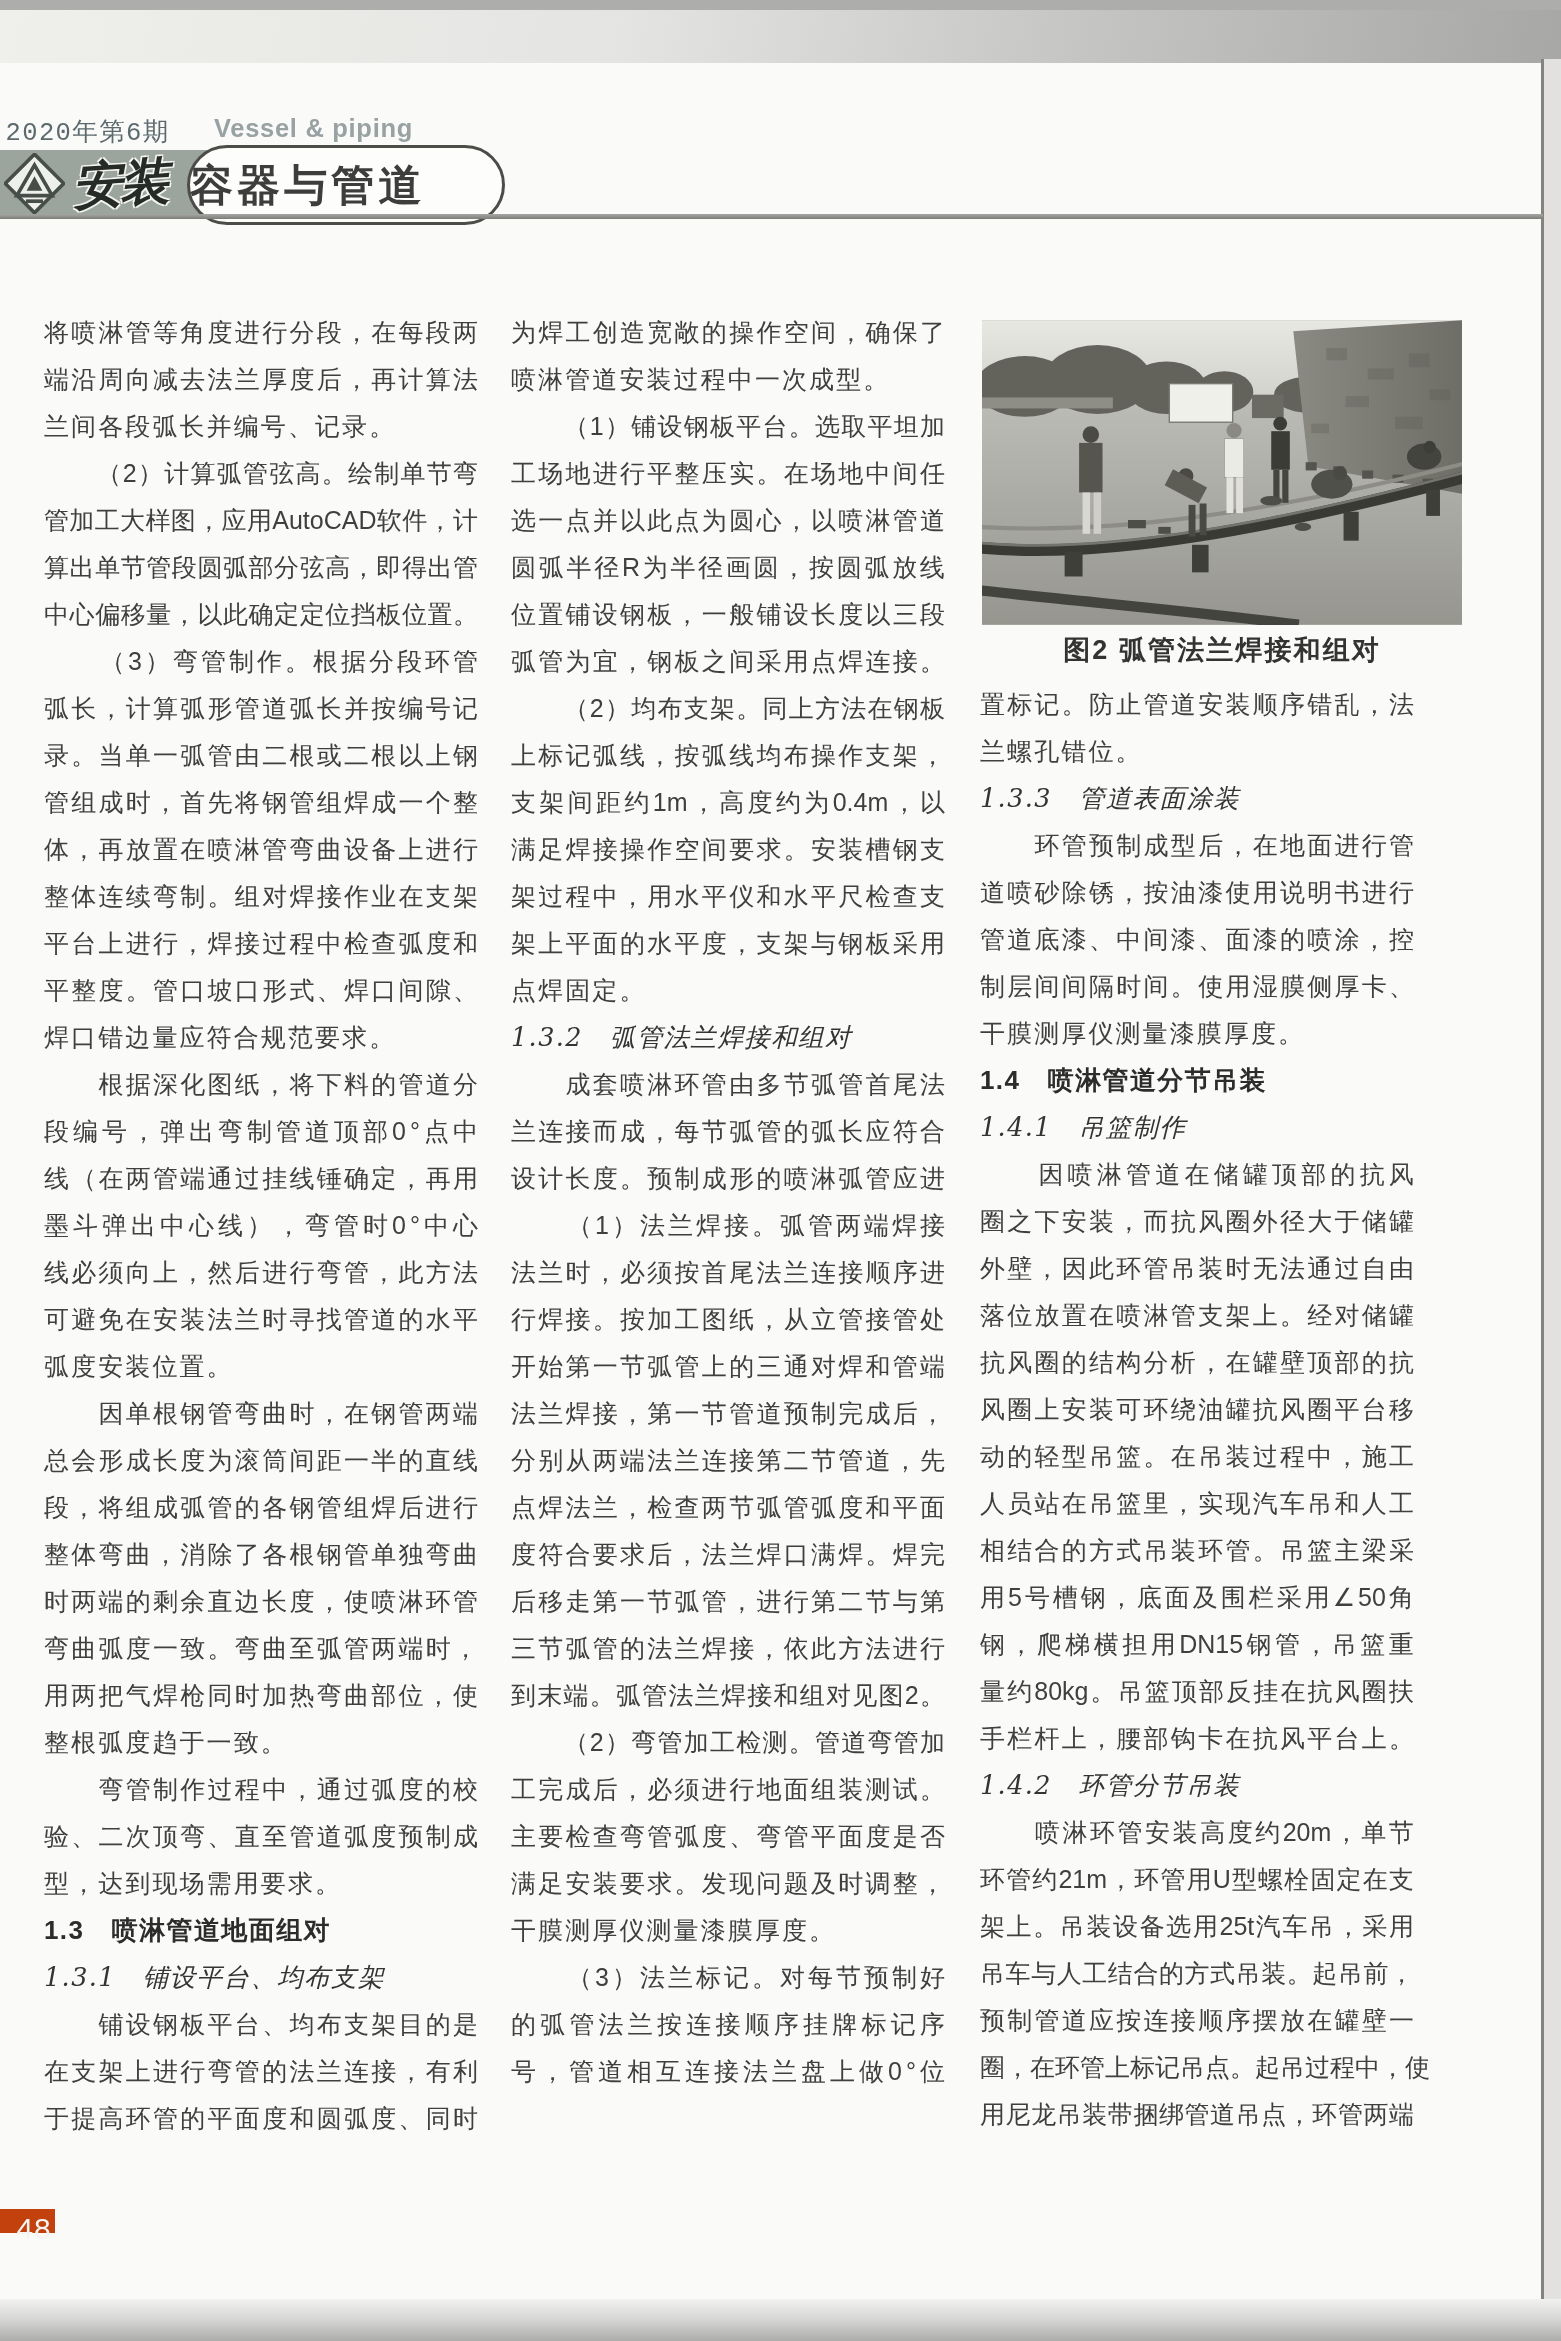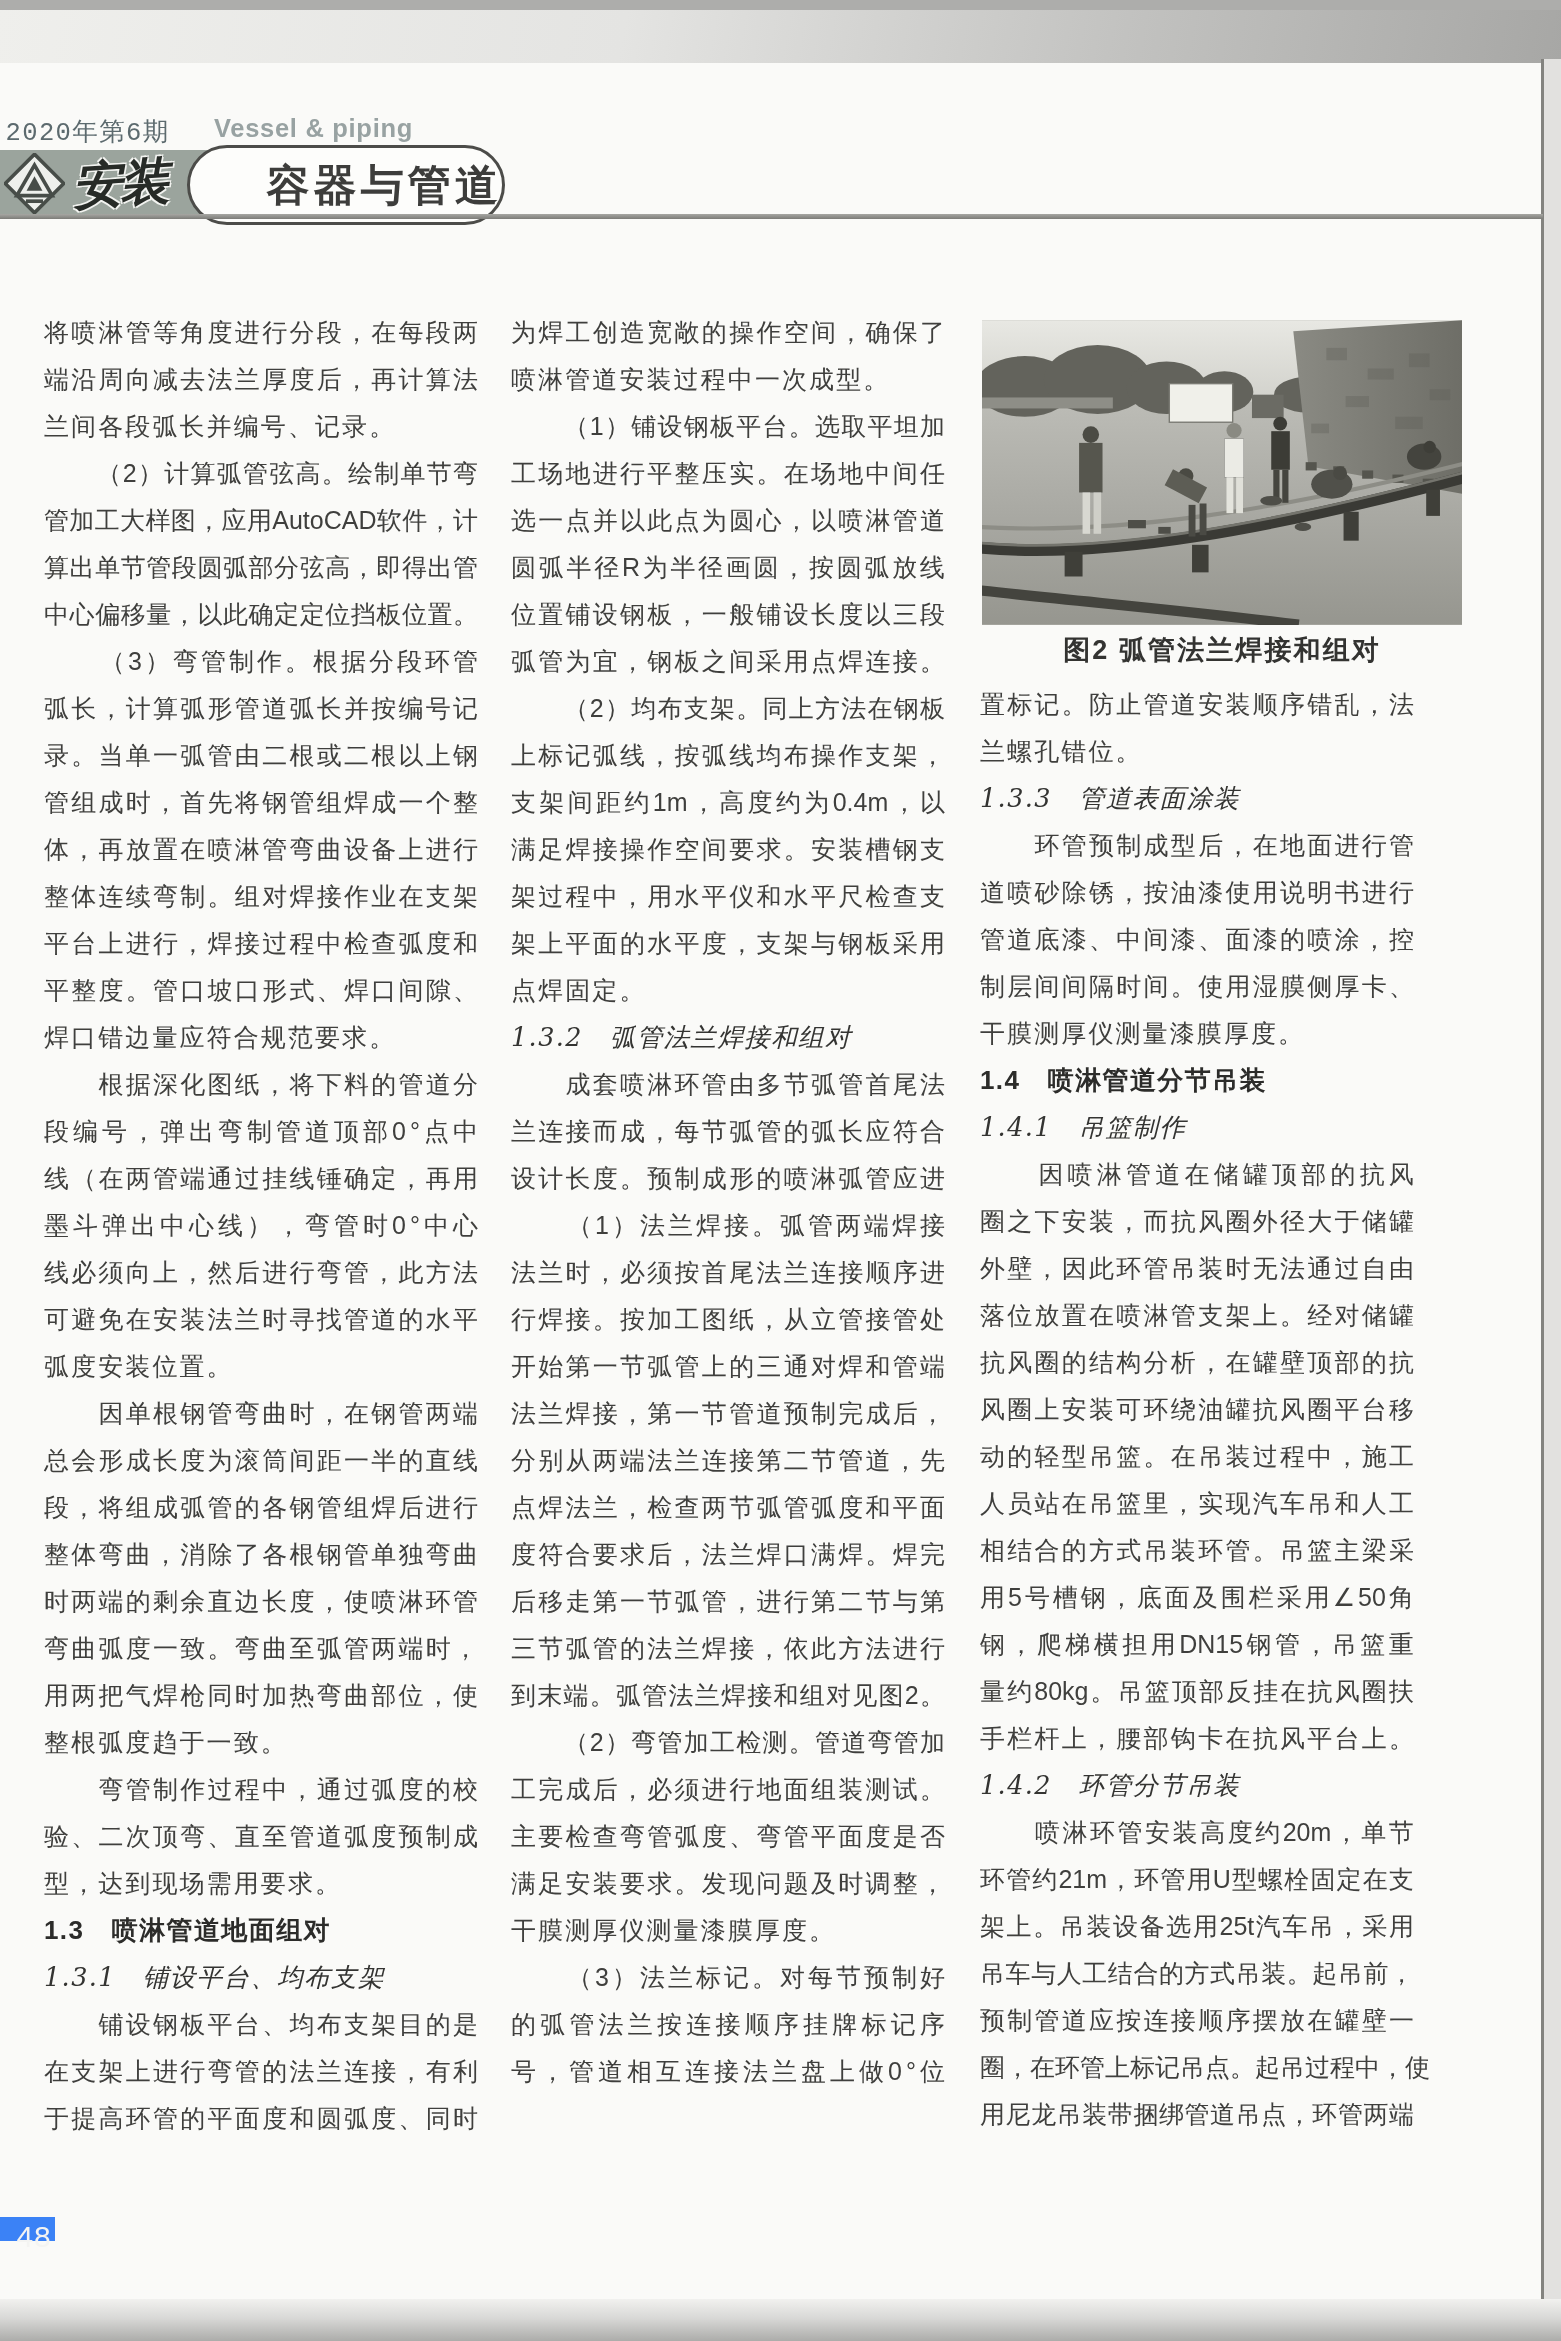--- a/index.html
+++ b/index.html
@@ -44,21 +44,21 @@
     position:absolute;left:72px;top:150px;width:114px;height:66px;
     font-family:"DejaVu Serif", serif;font-style:italic;font-weight:bold;
     font-size:50px;line-height:65px;color:#272b27;letter-spacing:-2.8px;
     transform:rotate(-4deg);
     text-shadow:1.4px 1.4px 0 #f2f3f0,-1.4px -1.4px 0 #f2f3f0,1.4px -1.4px 0 #f2f3f0,-1.4px 1.4px 0 #f2f3f0;
     white-space:nowrap;
   }
   .section-pill{
     position:absolute;left:187px;top:145px;width:318px;height:80px;
     background:#fdfdfb;border:3.4px solid #4c4c49;border-radius:40px;
-    font-size:43px;line-height:74px;text-align:right;color:#3d3d3b;
+    font-size:43px;line-height:74px;text-align:left;color:#3d3d3b;
     font-weight:600;letter-spacing:4.1px;box-sizing:border-box;
   }
   .hdr-rule{
     position:absolute;left:0;top:214px;width:1543px;height:4.8px;
     background:linear-gradient(to bottom,#a7a7a3,#7c7c78);
   }
   
   .col{position:absolute;width:434px;}
   #col1{left:44px;top:309px;}
   #col2{left:511px;top:309px;}
@@ -73,24 +73,23 @@
     position:absolute;left:982px;top:320px;width:480px;height:305px;overflow:hidden;
     background:#c4c4be;
   }
   .figure-caption{
     position:absolute;left:982px;top:630px;width:480px;height:41px;
     text-align:center;font-size:27px;line-height:41px;font-weight:bold;color:#333331;
     letter-spacing:2.1px;
   }
   
   .page-number{
-    position:absolute;left:0;top:2209px;width:55px;height:24px;background:#3b82f6;
+    position:absolute;left:0;top:2209px;width:55px;height:24px;background:#c2410c;
     color:#f4f4f2;font-size:30px;line-height:40px;padding-left:16.5px;box-sizing:border-box;
     letter-spacing:0.7px;
-    margin-top:8px;
   }
 </style>
 </head>
 <body>
 
 <div class="scan-top"></div>
 <div class="scan-top-strip"></div>
 <div class="page-edge-margin"></div>
 <div class="page-edge-line"></div>
 <div class="scan-bottom"></div>

